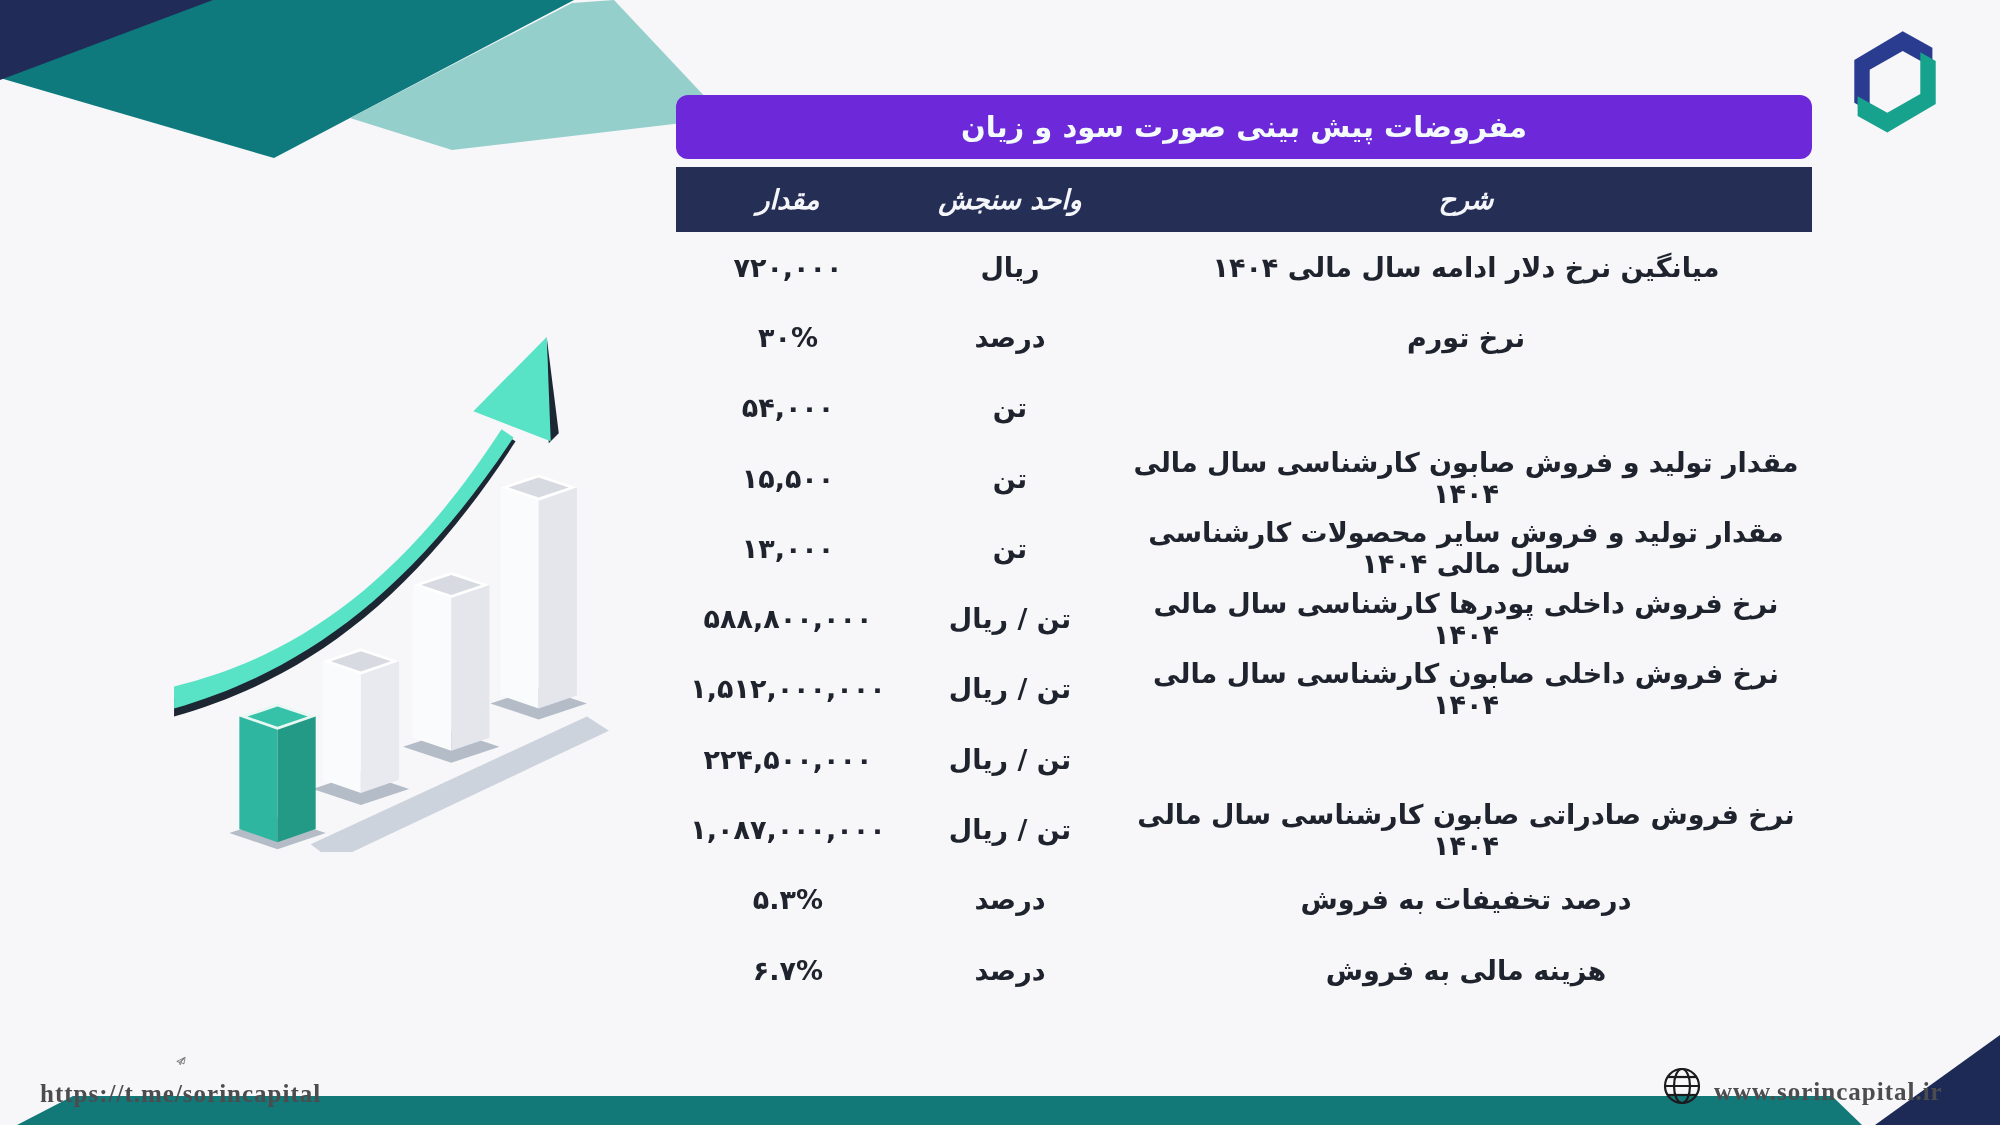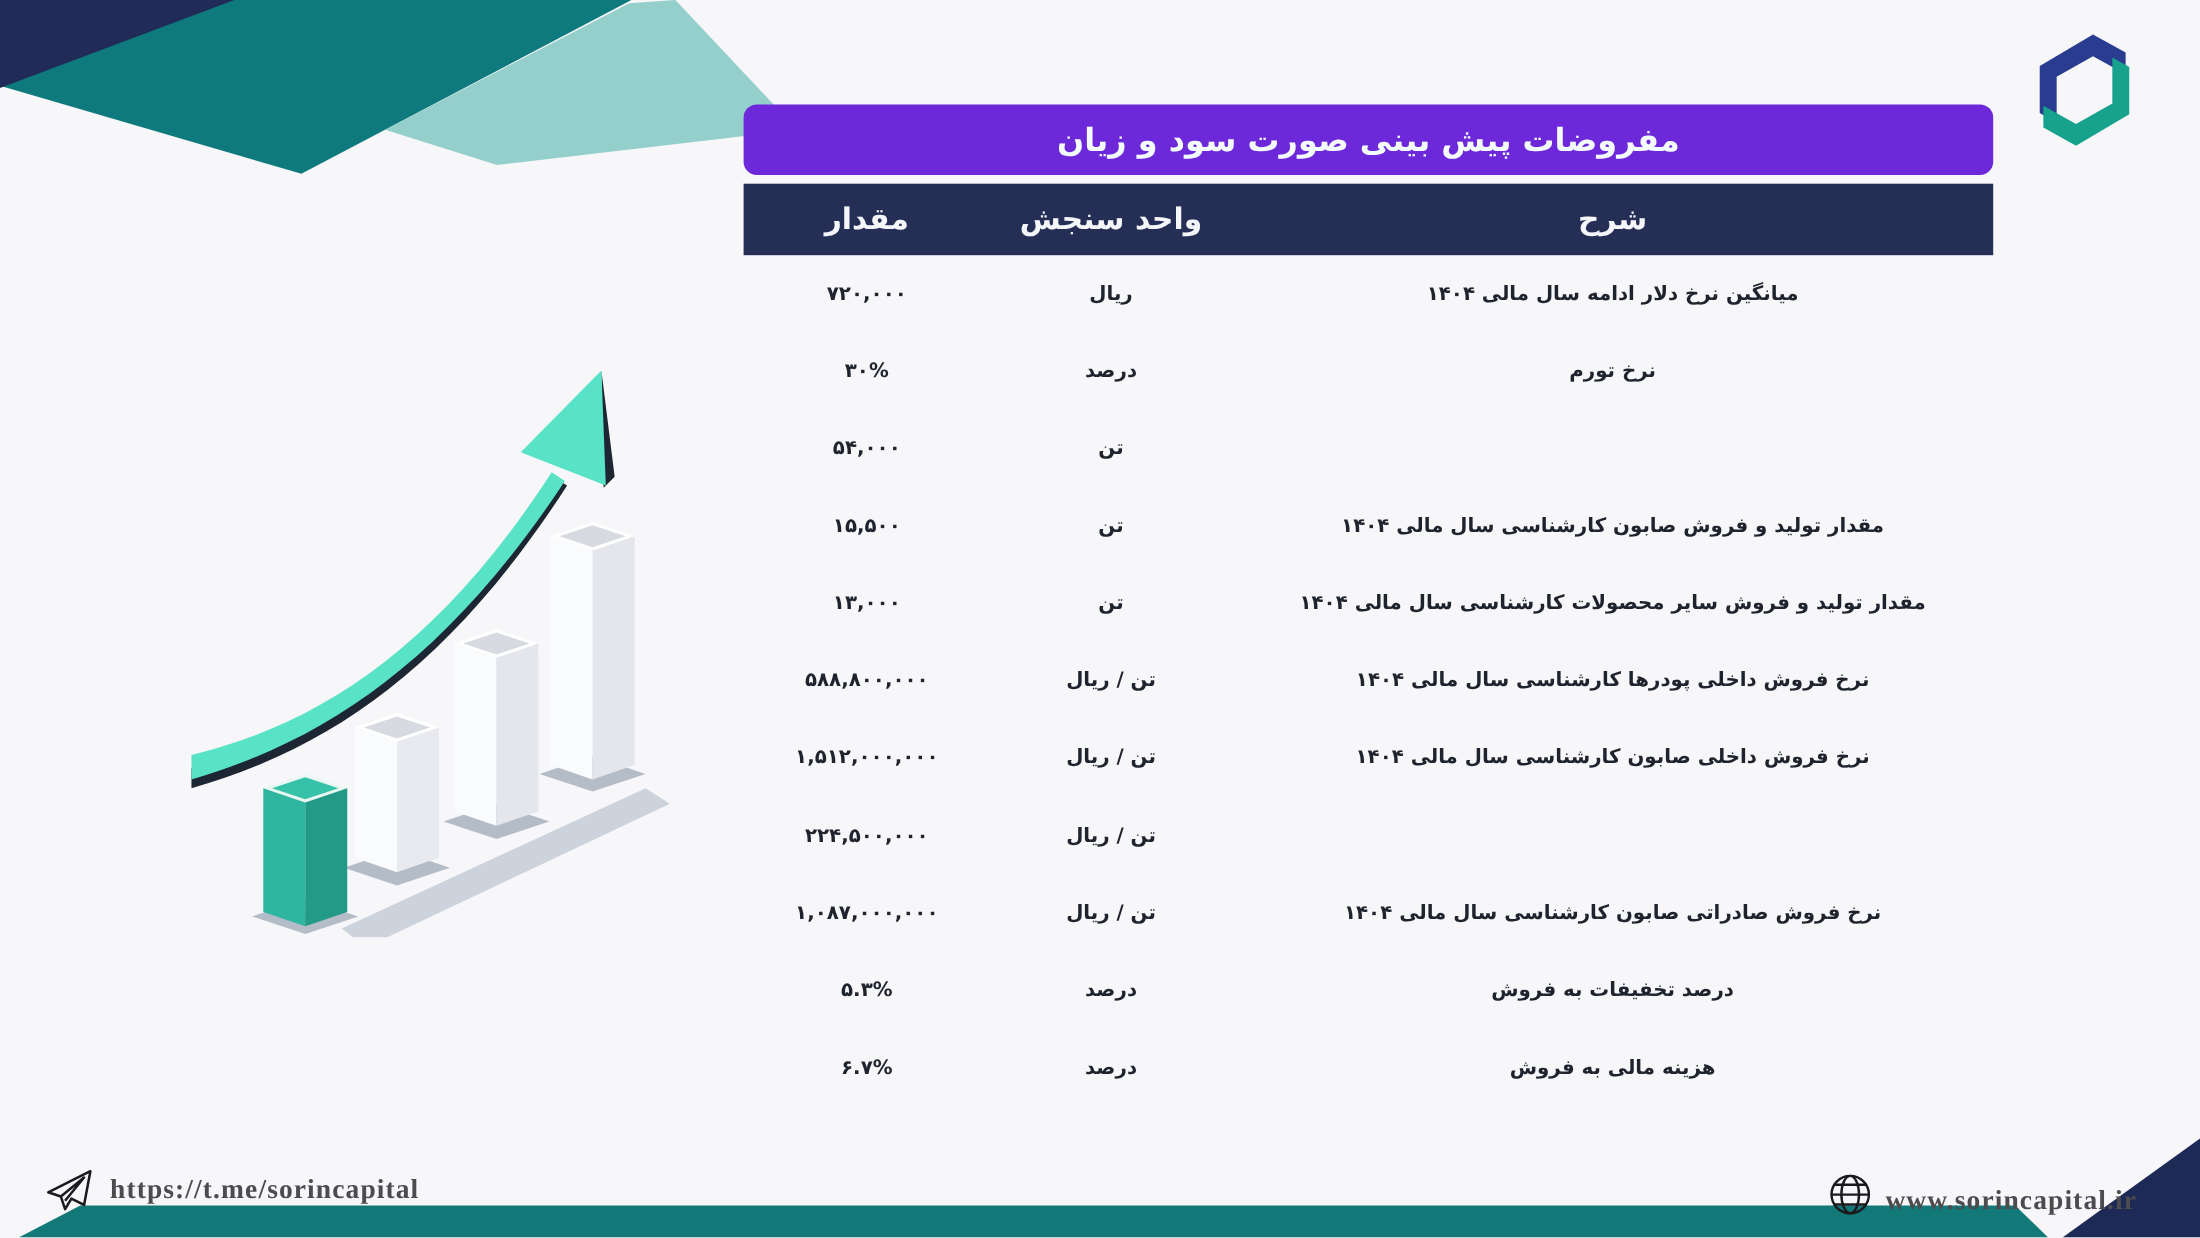--- a/index.html
+++ b/index.html
@@ -19,40 +19,40 @@
     position:absolute; left:676px; top:95px; width:1136px; height:64px;
     background:#6d28d9; border-radius:12px;
     display:flex; align-items:center; justify-content:center;
     color:#f4fbfc; font-size:29px; font-weight:600;
   }
   .header-row {
     position:absolute; left:676px; top:167px; width:1136px; height:65px;
     background:#252e55;
     display:grid; grid-template-columns:224px 220px 692px;
     align-items:center;
-    color:#f4f6fa; font-size:27px; font-weight:600;
+    color:#f4f6fa; font-size:27px; font-weight:600;font-style:italic;
   }
   .header-row .cell { text-align:center; }
   .rows { position:absolute; left:676px; top:232px; width:1136px; }
   .row {
     height:70.3px;
     display:grid; grid-template-columns:224px 220px 692px;
     align-items:center;
-    color:#1e232d; font-size:18px; font-weight:600;
+    color:#1e232d; font-size:27px; font-weight:600;
   }
   .row .cell { text-align:center; }
   .cell.value { direction:ltr; }
   .cell.unit, .cell.desc { direction:rtl; }
   
   .chart-illustration { position:absolute; left:160px; top:318px; width:452px; height:534px; }
   
   .footer-band { position:absolute; left:0; top:0; width:2000px; height:1125px; pointer-events:none; }
   .footer-left {
     position:absolute; left:40px; top:1056px; height:52px;
-    display:flex; align-items:center; gap:14px;
+    display:flex; align-items:center; gap:14px;flex-direction:column;
   }
   .footer-right {
     position:absolute; left:1662px; top:1058px; height:48px;
     display:flex; align-items:flex-end; gap:12px;
   }
   .footer-link {
     font-family:"Liberation Serif", serif;
     font-weight:700; font-size:25px; color:#4c4c4e;
     letter-spacing:1px;
   }

